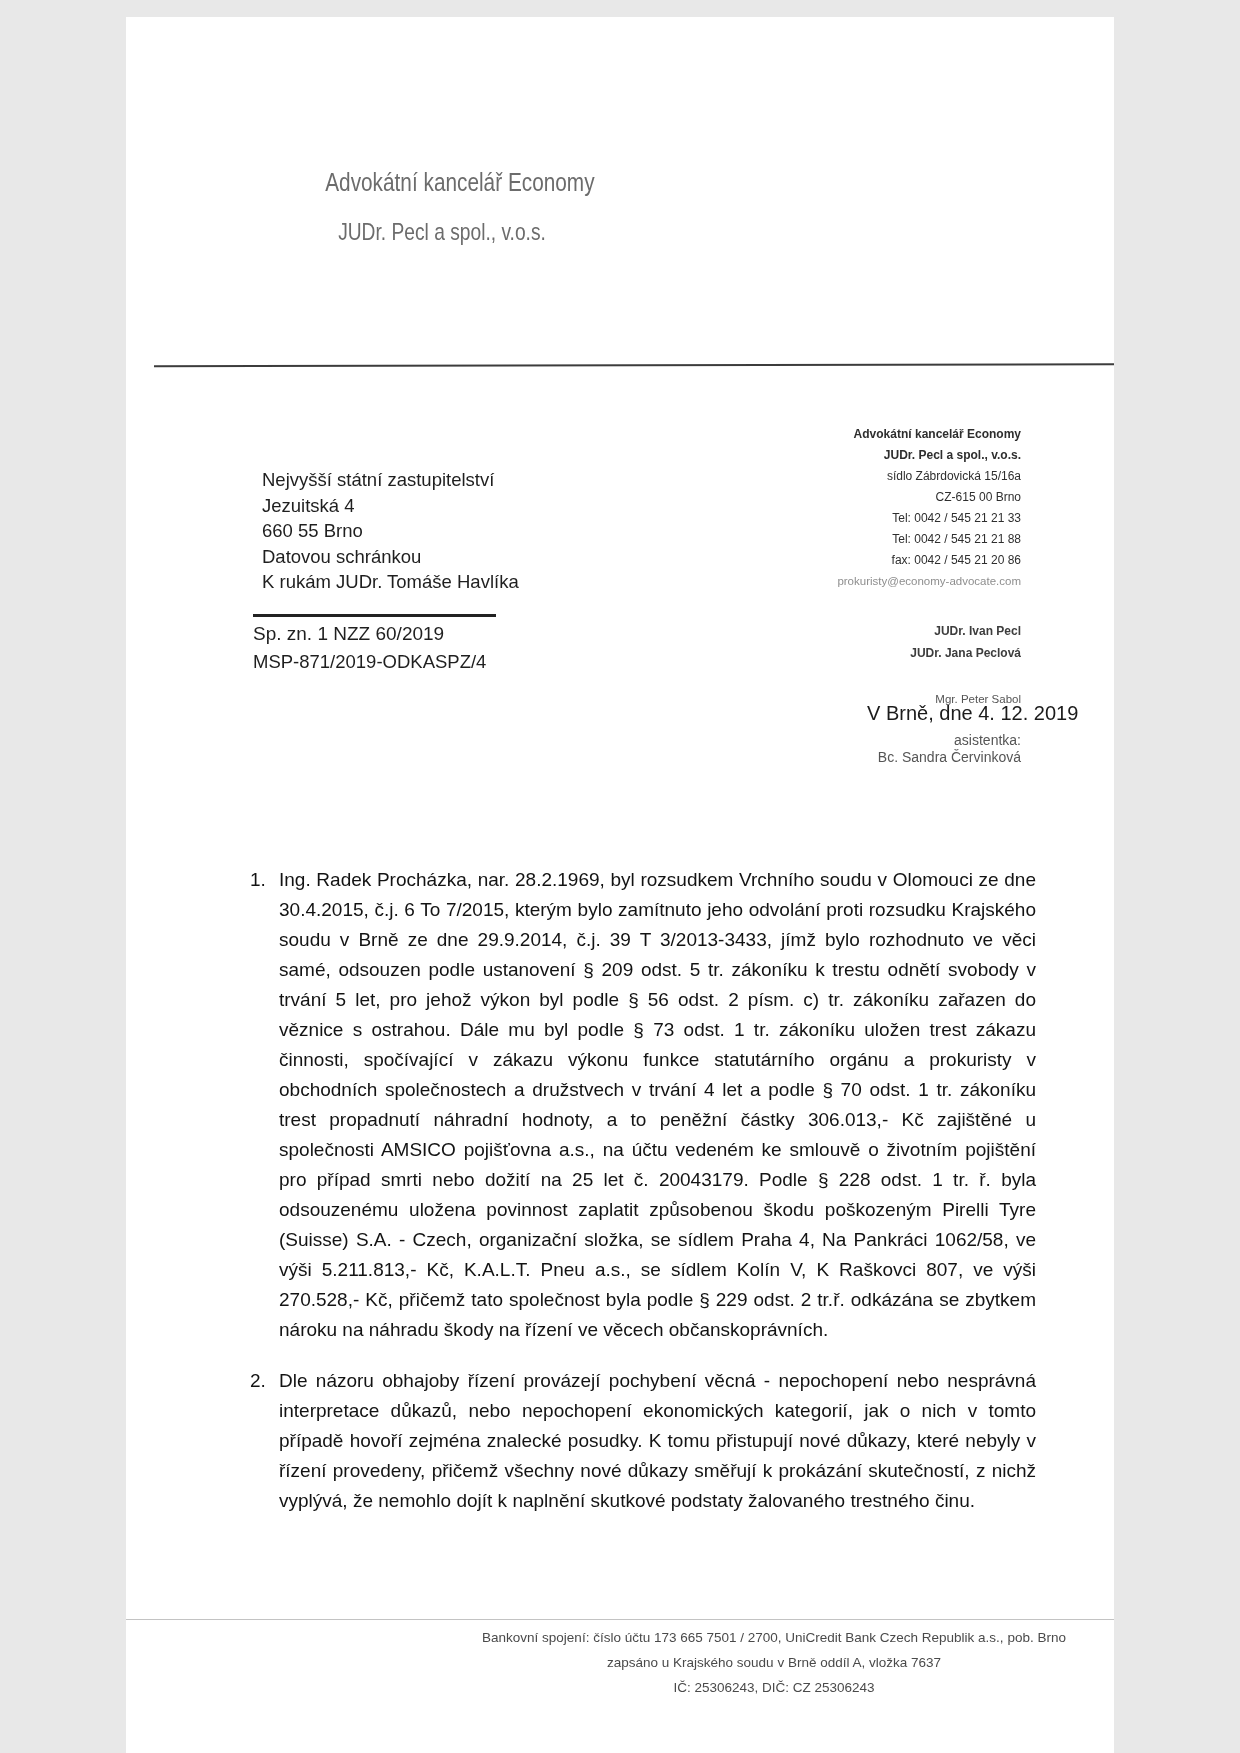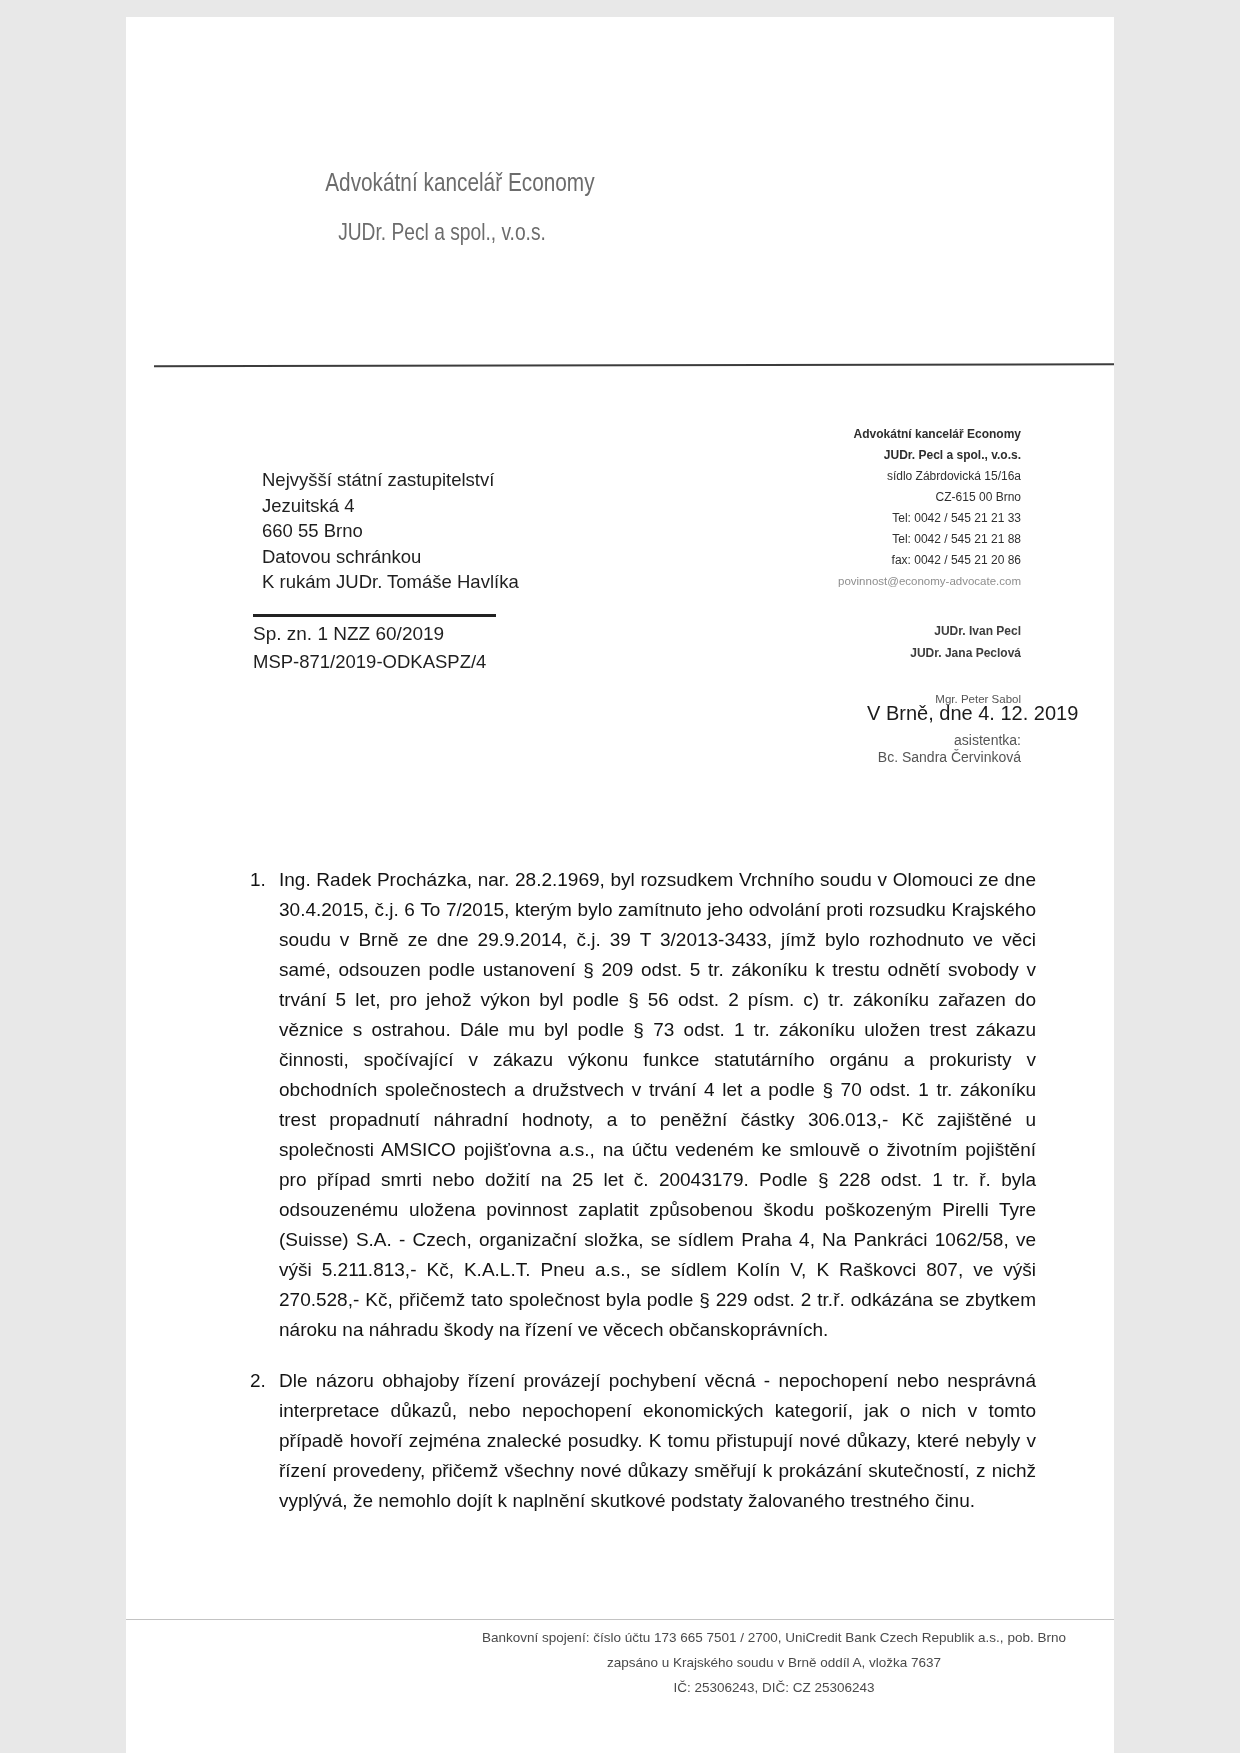--- a/index.html
+++ b/index.html
@@ -90,21 +90,21 @@
   <div class="abs divider"></div>
 
   <div class="abs contact">
     <div class="bold">Advokátní kancelář Economy</div>
     <div class="bold">JUDr. Pecl a spol., v.o.s.</div>
     <div>sídlo Zábrdovická 15/16a</div>
     <div>CZ-615 00 Brno</div>
     <div>Tel: 0042 / 545 21 21 33</div>
     <div>Tel: 0042 / 545 21 21 88</div>
     <div>fax: 0042 / 545 21 20 86</div>
-    <div class="email">povinnost@economy-advocate.com</div>
+    <div class="email">prokuristy@economy-advocate.com</div>
   </div>
 
   <div class="abs lawyers">
     <div>JUDr. Ivan Pecl</div>
     <div>JUDr. Jana Peclová</div>
   </div>
 
   <div class="abs associate">Mgr. Peter Sabol</div>
 
   <div class="abs assistant">

